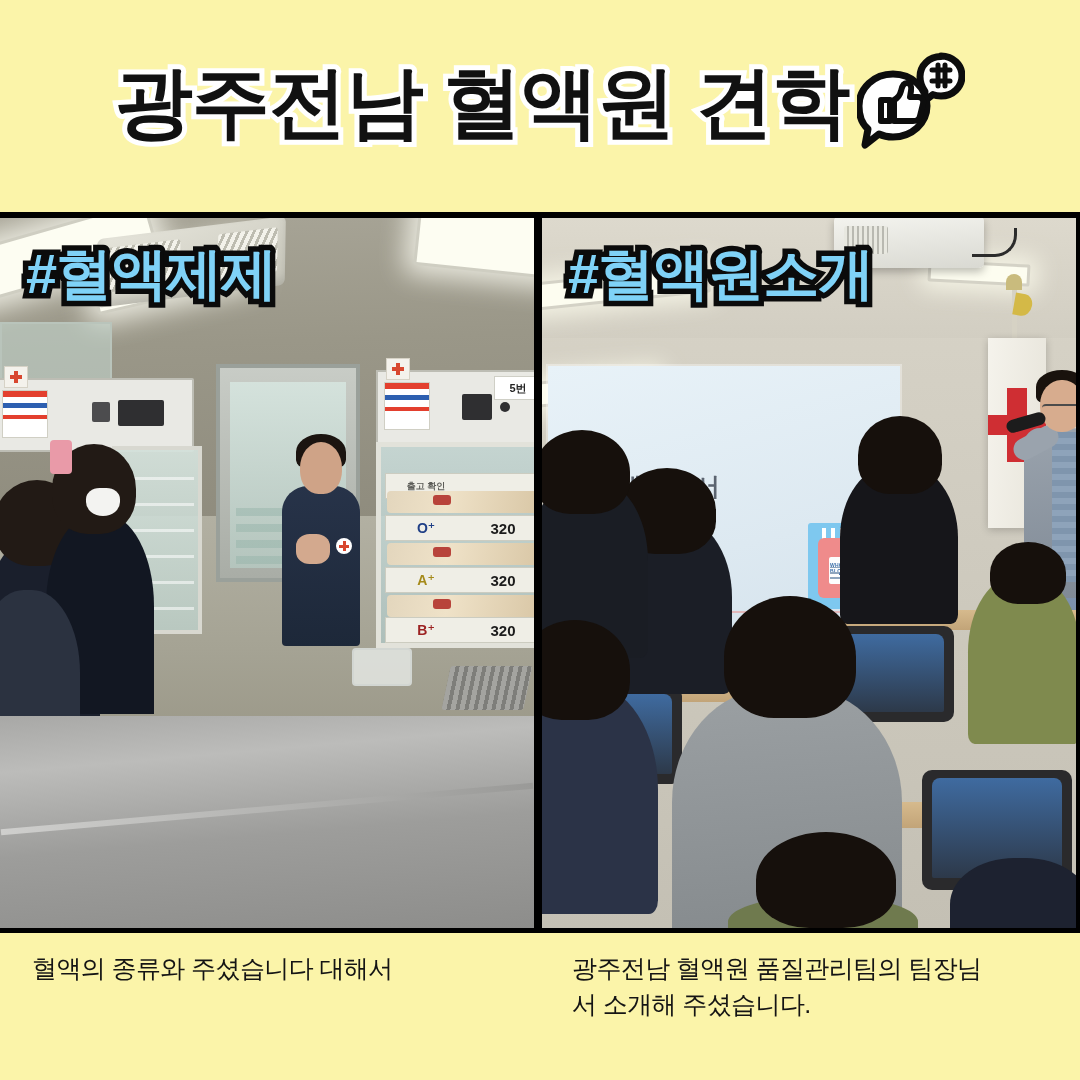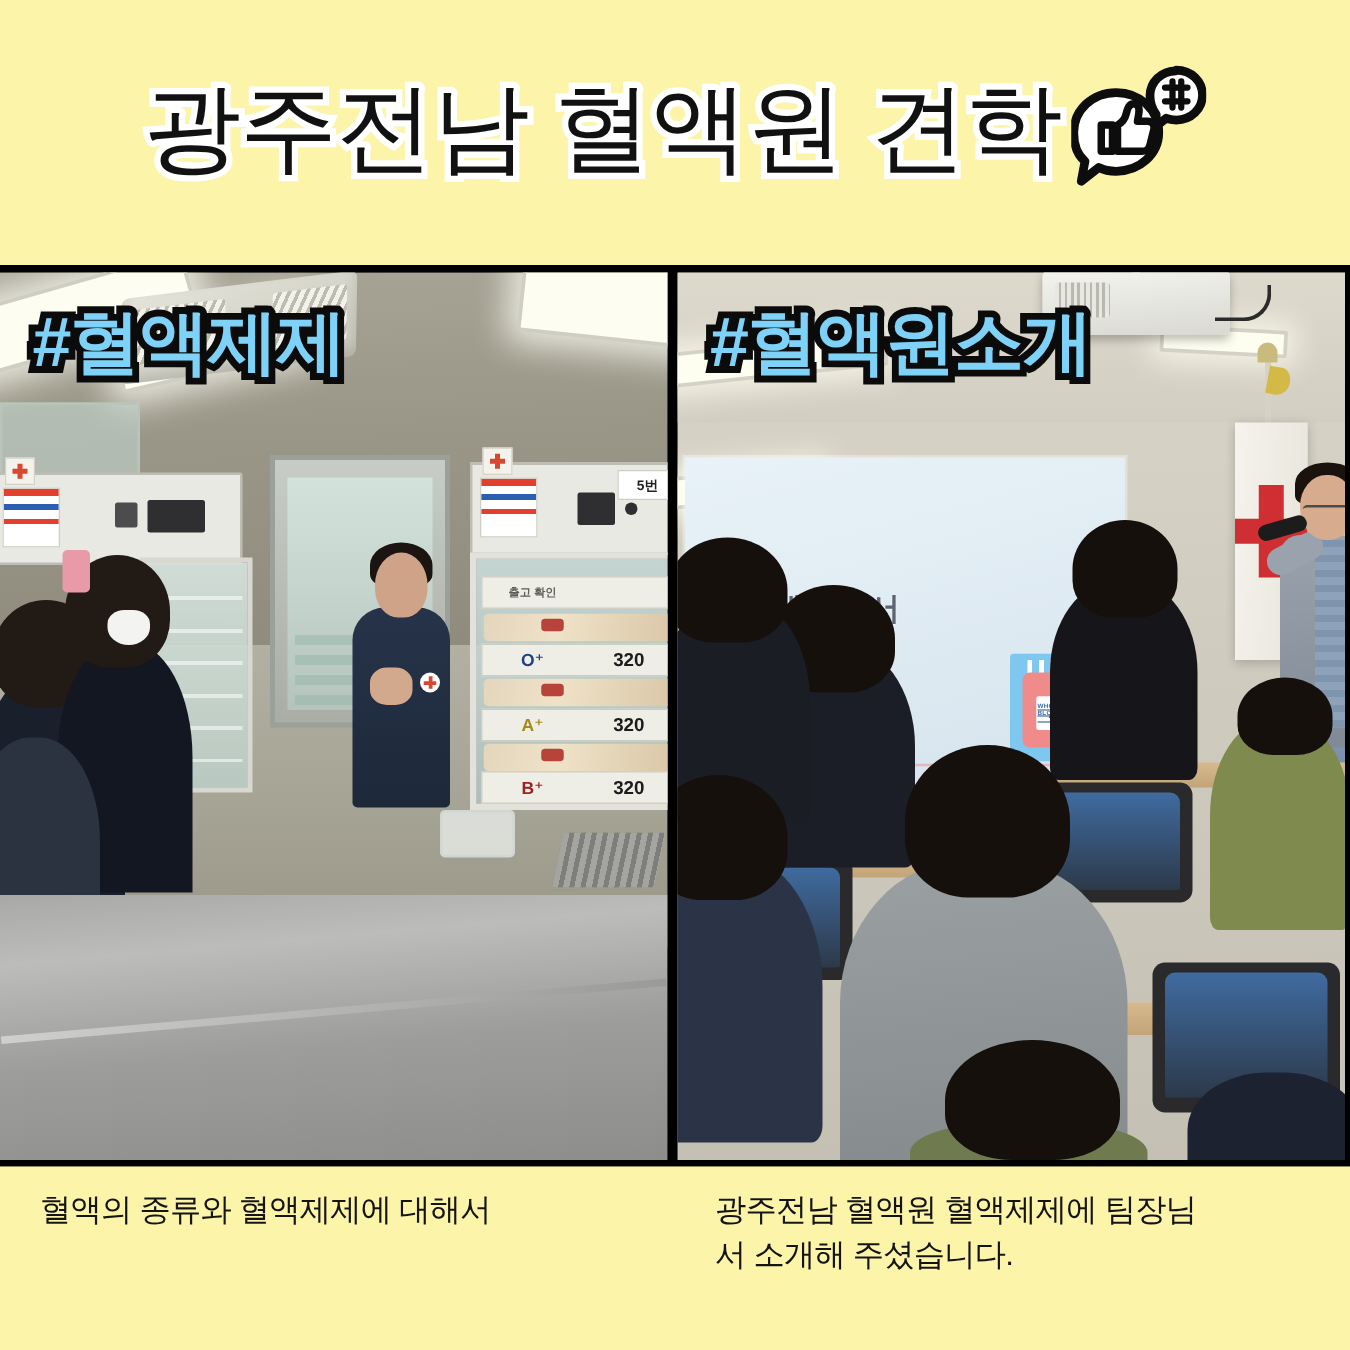--- a/index.html
+++ b/index.html
@@ -14,21 +14,21 @@
   .card{width:1080px;height:1080px;position:relative;background:#fbf4a9;display:flex;flex-direction:column;}
 
   
   .header{
     height:212px;flex:0 0 212px;
     display:flex;align-items:center;justify-content:center;
     position:relative;
   }
   .title-wrap{display:flex;align-items:center;gap:4px;transform:translateY(-4px);}
   .title{
-    font-size:78px;font-weight:normal;letter-spacing:-1px;color:#111111;
+    font-size:78px;font-weight:bold;letter-spacing:-1px;color:#111111;
     -webkit-text-stroke:10px #ffffff;paint-order:stroke fill;
     white-space:nowrap;line-height:1;
   }
   .title-icon{width:108px;height:100px;margin-left:4px;flex:0 0 auto;}
 
   
   .photoband{
     flex:0 0 721px;height:721px;
     background:#000;
     display:flex;
@@ -265,21 +265,21 @@
 
         <div class="fridge fr-right">
           <div class="stripe-label" style="left:6px;top:10px;"></div>
           <div class="redcross-sticker" style="left:8px;top:-14px;"></div>
           <div class="ctrl" style="left:84px;top:22px;width:30px;height:26px;"></div>
           <div class="ctrl" style="left:122px;top:30px;width:10px;height:10px;border-radius:50%;"></div>
         </div>
         <div class="label-5beon">5번</div>
 
         <div class="glassdoor">
-          <div class="shelf" style="top:14px;">
+          <div class="shelf" style="top:26px;">
             <span class="bt" style="font-size:9px;color:#5d5d58;">출고 확인</span>
             <span class="qty" style="font-size:9px;color:#5d5d58;"></span>
           </div>
           <div class="bag-row" style="top:44px;"></div>
           <div class="shelf" style="top:68px;">
             <span class="bt" style="color:#1f3f86;">O⁺</span>
             <span class="qty">320</span>
           </div>
           <div class="bag-row" style="top:96px;"></div>
           <div class="shelf" style="top:120px;">
@@ -402,20 +402,20 @@
         <div class="aud-head" style="left:214px;top:614px;width:140px;height:96px;"></div>
 
         <div class="aud" style="left:408px;top:640px;width:140px;height:100px;background:#1d2230;"></div>
       </div>
       <div class="tag">#혈액원소개</div>
     </div>
   </div>
 
   <div class="captions">
     <div class="caption">
-      <span class="ln">혈액의 종류와 혈액제제에 대해서</span>
+      <span class="ln">혈액의 종류와 주셨습니다 대해서</span>
     </div>
     <div class="caption">
-      <span class="ln">광주전남 혈액원 혈액제제에 팀장님</span>
+      <span class="ln">광주전남 혈액원 품질관리팀의 팀장님</span>
       <span class="ln">서 소개해 주셨습니다.</span>
     </div>
   </div>
 </div>
 
 </body></html>

